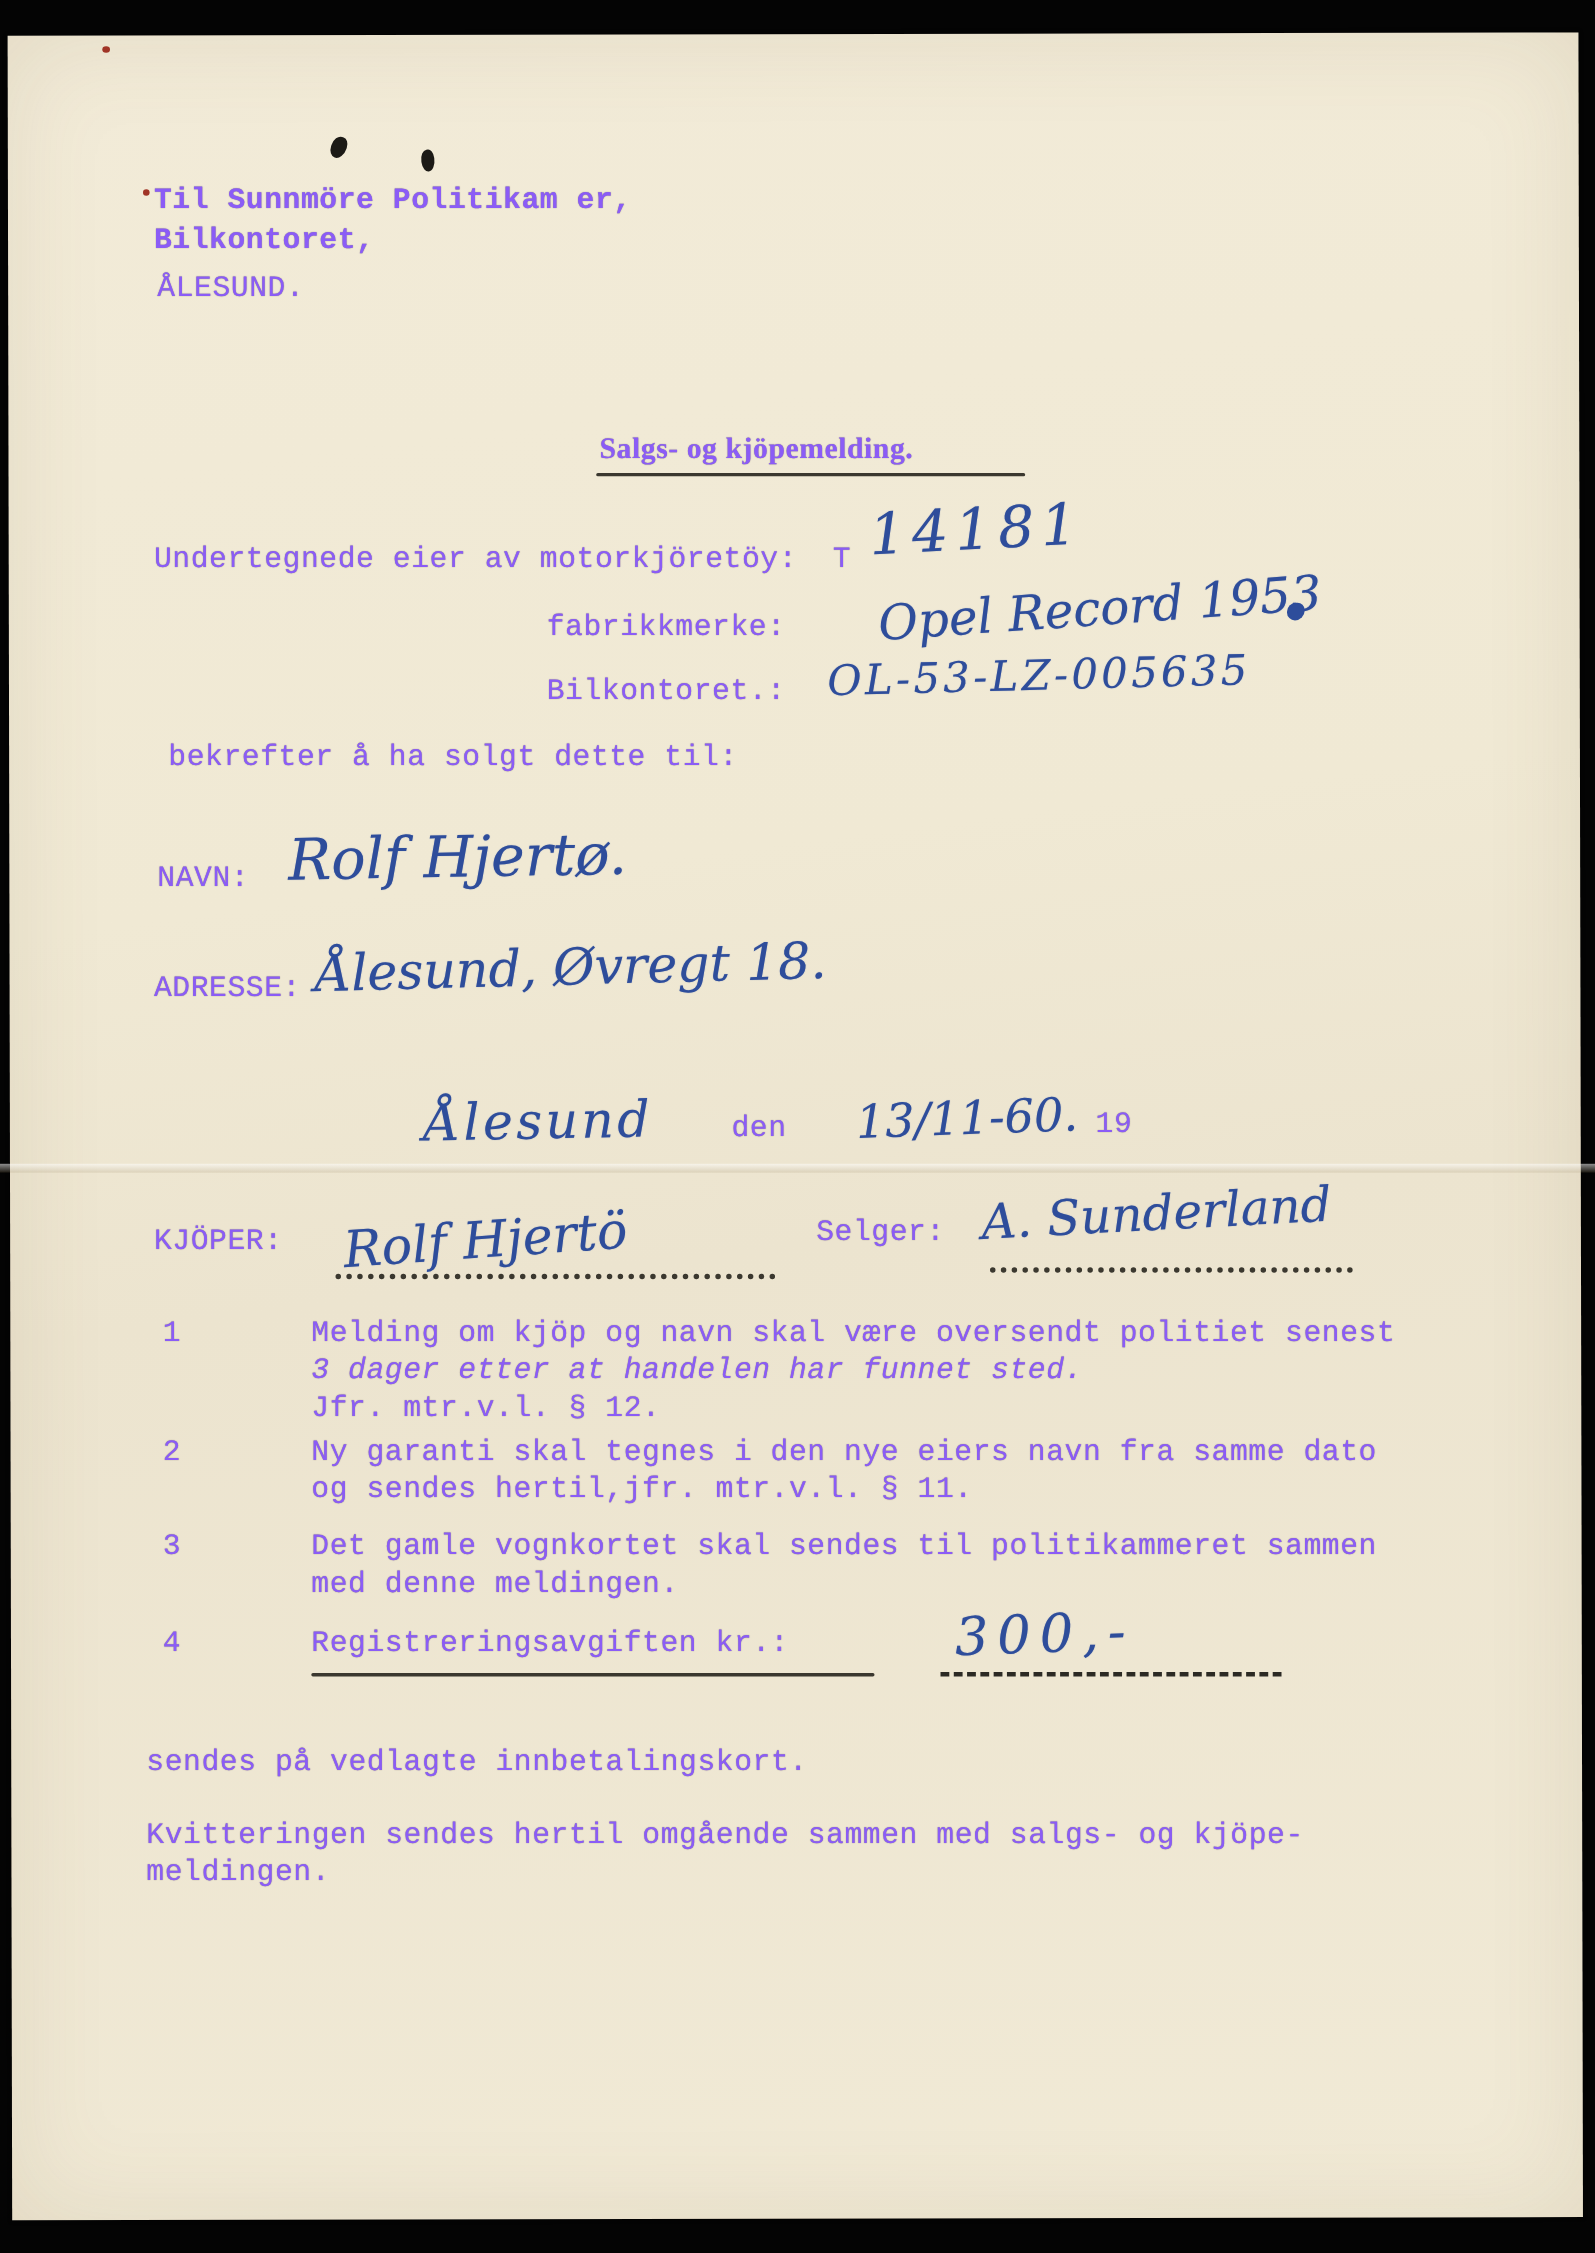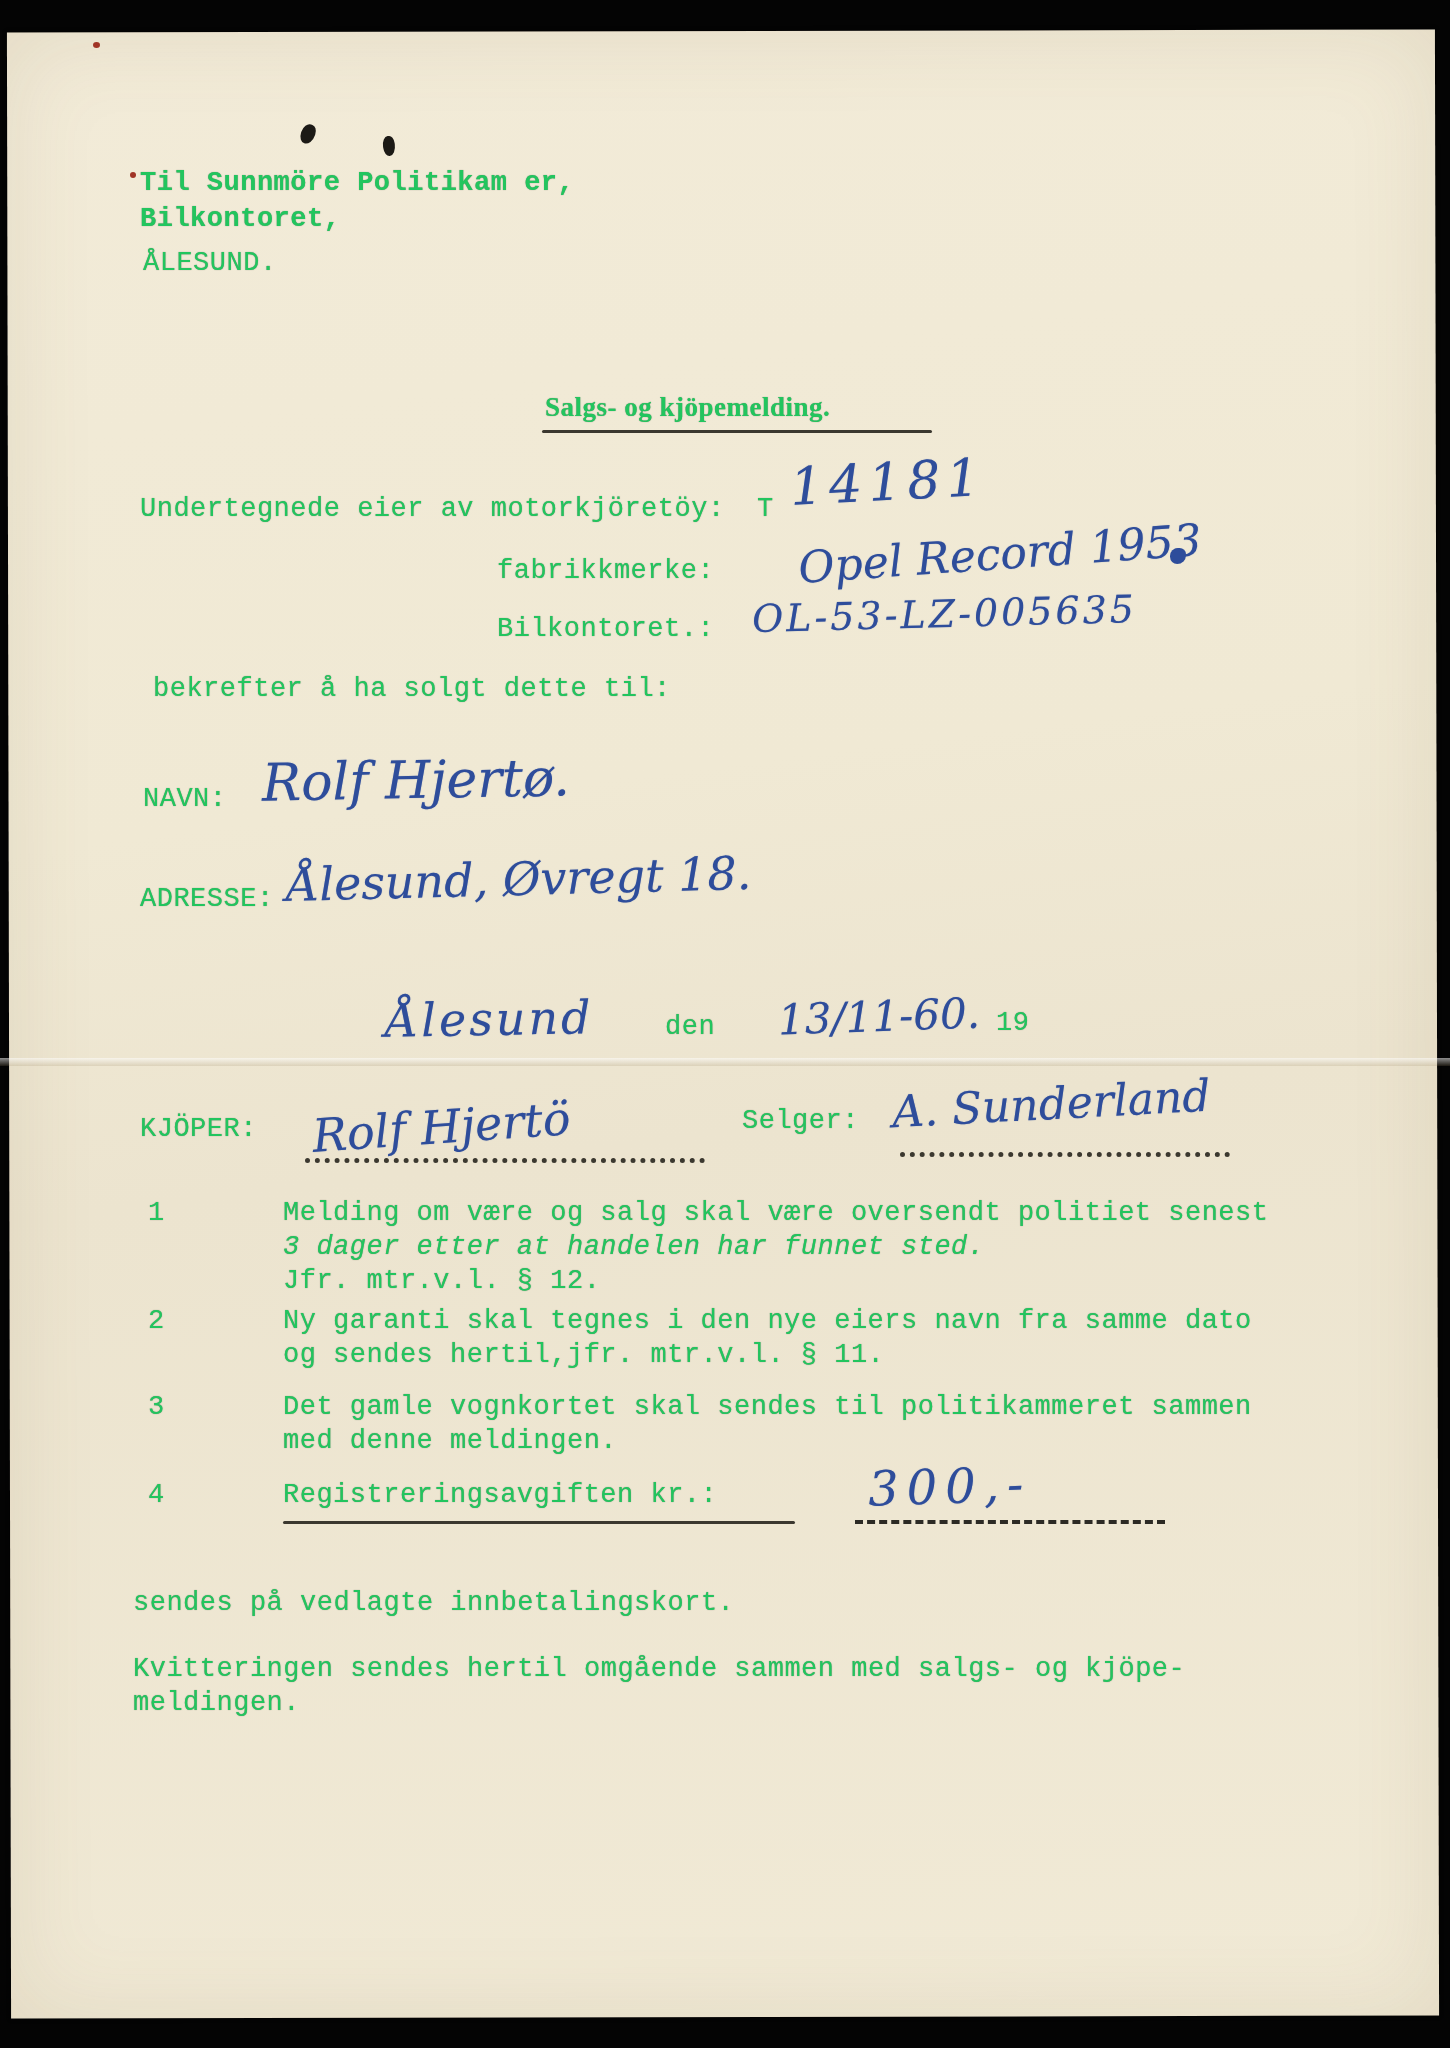--- a/index.html
+++ b/index.html
@@ -11,21 +11,21 @@
   .paper{
     position:absolute;left:9px;right:13px;top:31px;bottom:31px;
     background:linear-gradient(173deg,#f2ebd8 0%,#f0e9d4 38%,#ece4cf 55%,#f1ead6 100%);
     box-shadow:inset 0 0 90px rgba(120,100,60,.12), 0 0 4px rgba(0,0,0,.8);
     transform:rotate(-.12deg);
   }
   .content{position:absolute;inset:0;}
   .ty{
     position:absolute;white-space:pre;
     font-family:"Liberation Mono",monospace;
-    font-size:27px;color:#22c55e;letter-spacing:.5px;
+    font-size:27px;color:#8b5cf6;letter-spacing:.5px;
     text-shadow:0 0 1px rgba(52,48,38,.55);
   }
   .ty.b{font-weight:bold;}
   .hw{
     position:absolute;white-space:pre;
     font-family:"DejaVu Serif",serif;font-style:italic;
     color:#2e4d9b;text-shadow:0 0 1px rgba(46,77,155,.45);
   }
   .dotline{position:absolute;height:0;border-bottom:5px dotted #3b382f;}
   .dashline{position:absolute;height:0;border-bottom:4px dashed #2c2a24;}
@@ -84,21 +84,21 @@
 
   <div class="ty" style="left:140px;top:1114px;">KJÖPER:</div>
   <div class="hw" style="left:312px;top:1100px;font-size:46px;transform:rotate(-4deg);">Rolf Hjertö</div>
   <div class="dotline" style="left:305px;top:1158px;width:400px;"></div>
 
   <div class="ty" style="left:742px;top:1106px;">Selger:</div>
   <div class="hw" style="left:892px;top:1078px;font-size:44px;transform:rotate(-3deg);">A. Sunderland</div>
   <div class="dotline" style="left:900px;top:1152px;width:330px;"></div>
 
   <div class="ty" style="left:148px;top:1198px;">1</div>
-  <div class="ty" style="left:283px;top:1198px;">Melding om være og salg skal være oversendt politiet senest</div>
+  <div class="ty" style="left:283px;top:1198px;">Melding om kjöp og navn skal være oversendt politiet senest</div>
   <div class="ty" style="left:283px;top:1232px;font-style:italic;">3 dager etter at handelen har funnet sted.</div>
   <div class="ty" style="left:283px;top:1266px;">Jfr. mtr.v.l. § 12.</div>
 
   <div class="ty" style="left:148px;top:1306px;">2</div>
   <div class="ty" style="left:283px;top:1306px;">Ny garanti skal tegnes i den nye eiers navn fra samme dato</div>
   <div class="ty" style="left:283px;top:1340px;">og sendes hertil,jfr. mtr.v.l. § 11.</div>
 
   <div class="ty" style="left:148px;top:1392px;">3</div>
   <div class="ty" style="left:283px;top:1392px;">Det gamle vognkortet skal sendes til politikammeret sammen</div>
   <div class="ty" style="left:283px;top:1426px;">med denne meldingen.</div>

